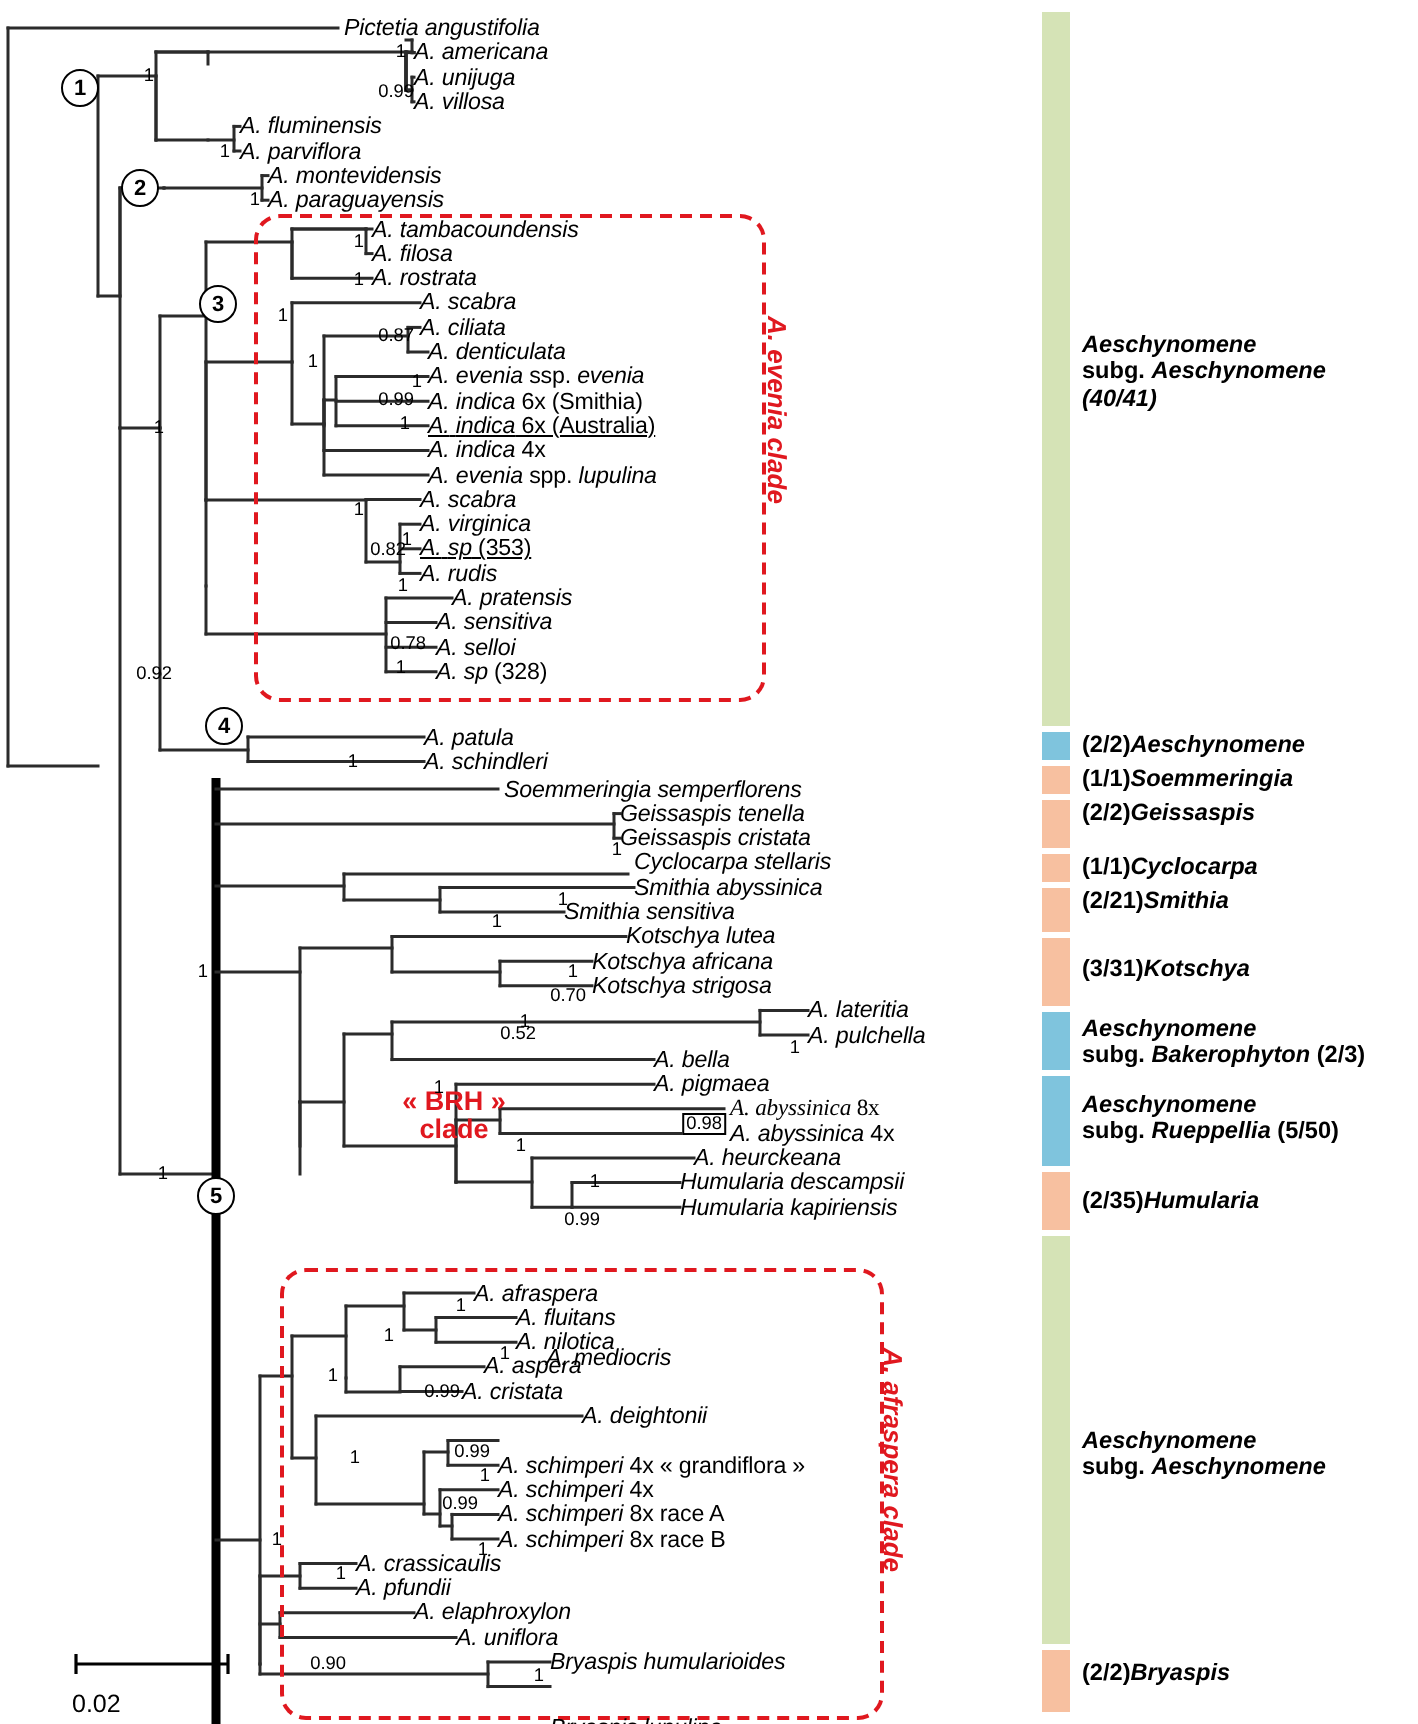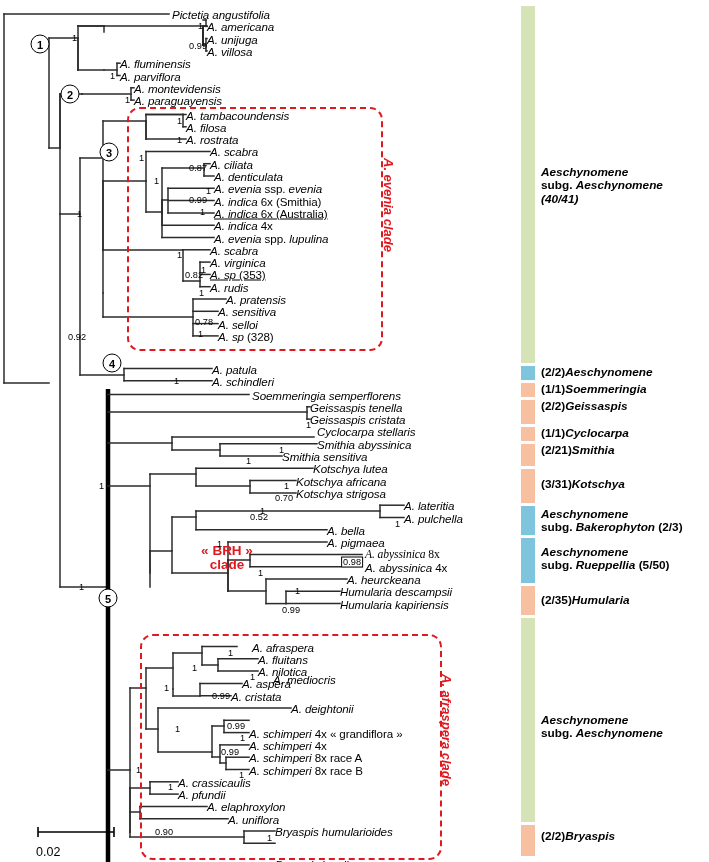--- a/index.html
+++ b/index.html
@@ -328,21 +328,21 @@
     <div class="tip-label" style="left: 296px; top: 492.9px;"><span>Kotschya</span> <span> strigosa</span></div>
     <div class="tip-label" style="left: 404px; top: 505.2px;"><span>A.</span> <span> lateritia</span></div>
     <div class="tip-label" style="left: 404px; top: 517.5px;"><span>A.</span> <span> pulchella</span></div>
     <div class="tip-label" style="left: 327px; top: 529.8px;"><span>A.</span> <span> bella</span></div>
     <div class="tip-label" style="left: 327px; top: 542.1px;"><span>A.</span> <span> pigmaea</span></div>
     <div class="tip-label" style="left: 365px; top: 554.4px; font-family: Liberation Serif, serif;"><span>A.</span> <span> abyssinica</span><span class="rom"> 8x</span></div>
     <div class="tip-label" style="left: 365px; top: 566.7px;"><span>A.</span> <span> abyssinica</span><span class="rom"> 4x</span></div>
     <div class="tip-label" style="left: 347px; top: 579px;"><span>A.</span> <span> heurckeana</span></div>
     <div class="tip-label" style="left: 340px; top: 591.3px;"><span>Humularia</span> <span> descampsii</span></div>
     <div class="tip-label" style="left: 340px; top: 603.6px;"><span>Humularia</span> <span> kapiriensis</span></div>
-    <div class="tip-label" style="left: 252px; top: 646.5px;"><span>A.</span> <span> afraspera</span></div>
+    <div class="tip-label" style="left: 237px; top: 646.5px;"><span>A.</span> <span> afraspera</span></div>
     <div class="tip-label" style="left: 258px; top: 658.8px;"><span>A.</span> <span> fluitans</span></div>
     <div class="tip-label" style="left: 258px; top: 671.1px;"><span>A.</span> <span> nilotica</span></div>
     <div class="tip-label" style="left: 242px; top: 683.4px;"><span>A.</span> <span> aspera</span></div>
     <div class="tip-label" style="left: 231px; top: 695.7px;"><span>A.</span> <span> cristata</span></div>
     <div class="tip-label" style="left: 291px; top: 708px;"><span>A.</span> <span> deightonii</span></div>
     <div class="tip-label" style="left: 249px; top: 679px; margin-left: 24px;"><span>A.</span> <span> mediocris</span></div>
     <div class="tip-label" style="left: 249px; top: 732.6px;"><span>A.</span> <span> schimperi</span><span class="rom"> 4x « grandiflora »</span></div>
     <div class="tip-label" style="left: 249px; top: 744.9px; text-align: right;"><span>A.</span> <span> schimperi</span><span class="rom"> 4x</span></div>
     <div class="tip-label" style="left: 249px; top: 757.2px;"><span>A.</span> <span> schimperi</span><span class="rom"> 8x race A</span></div>
     <div class="tip-label" style="left: 249px; top: 769.5px;"><span>A.</span> <span> schimperi</span><span class="rom"> 8x race B</span></div>

